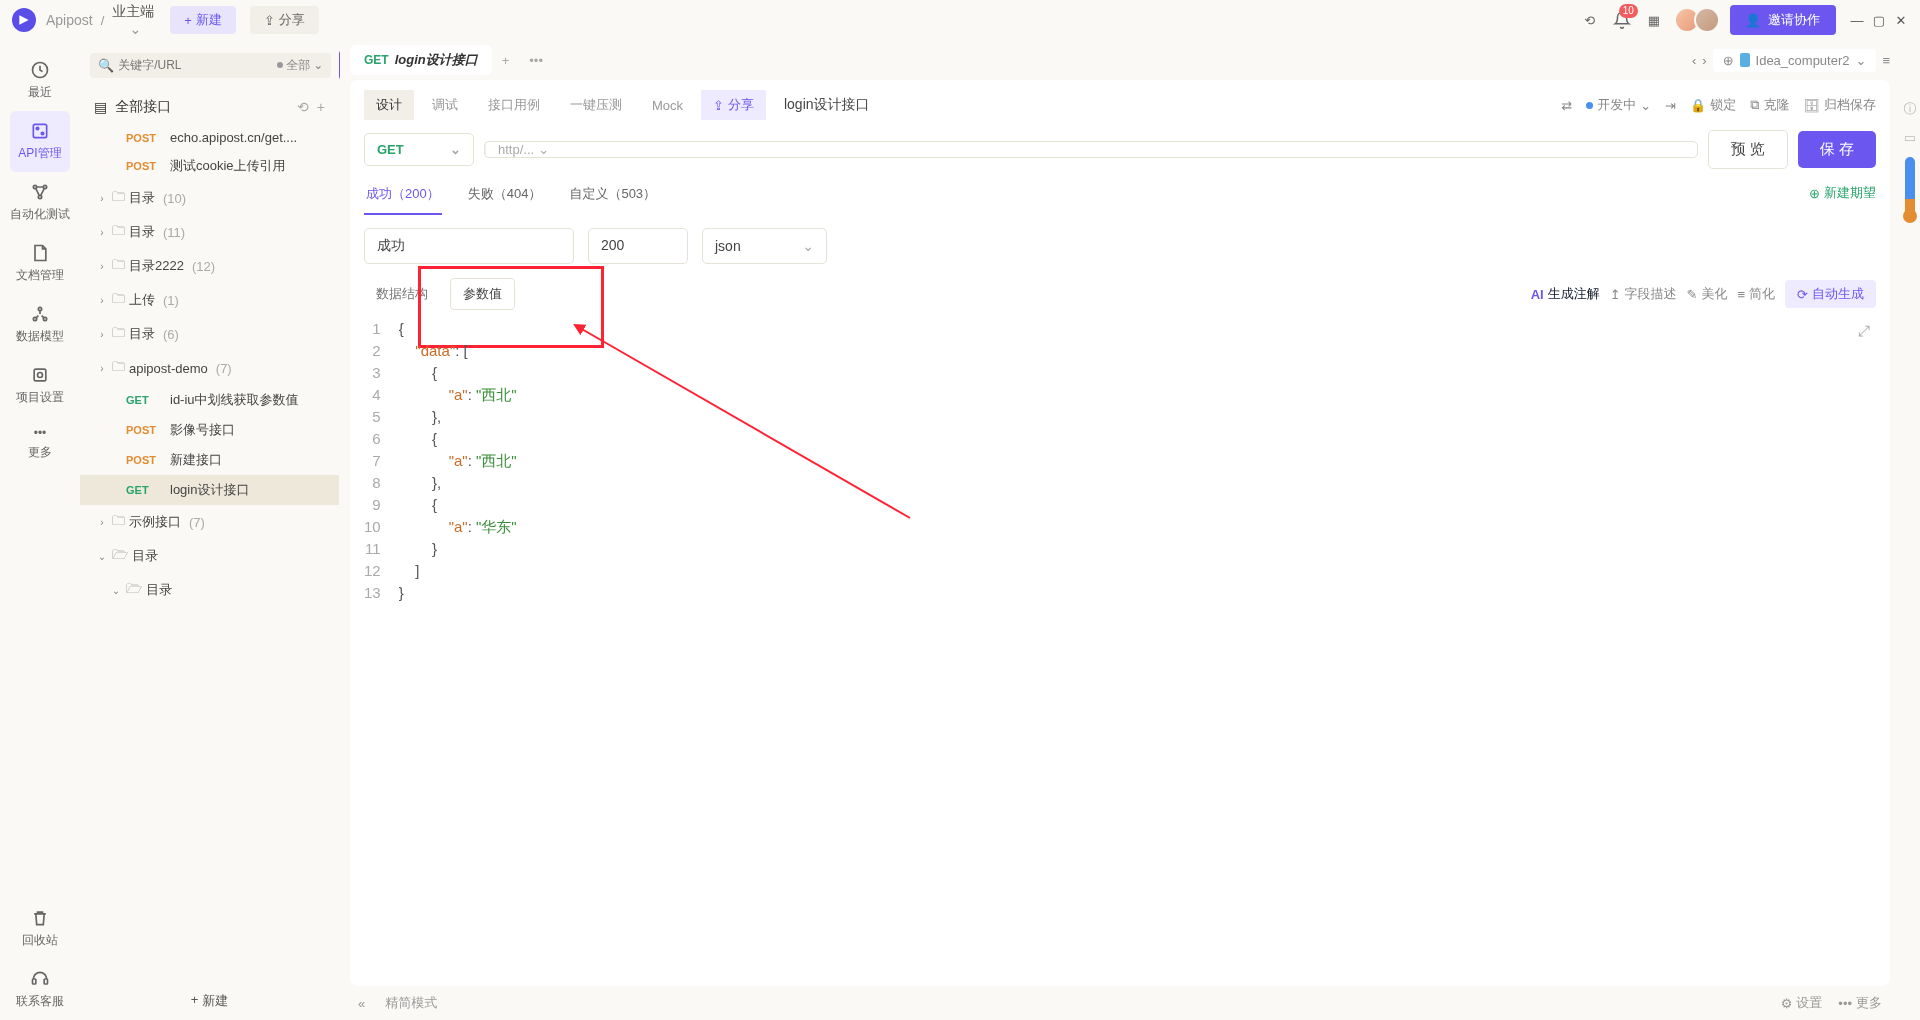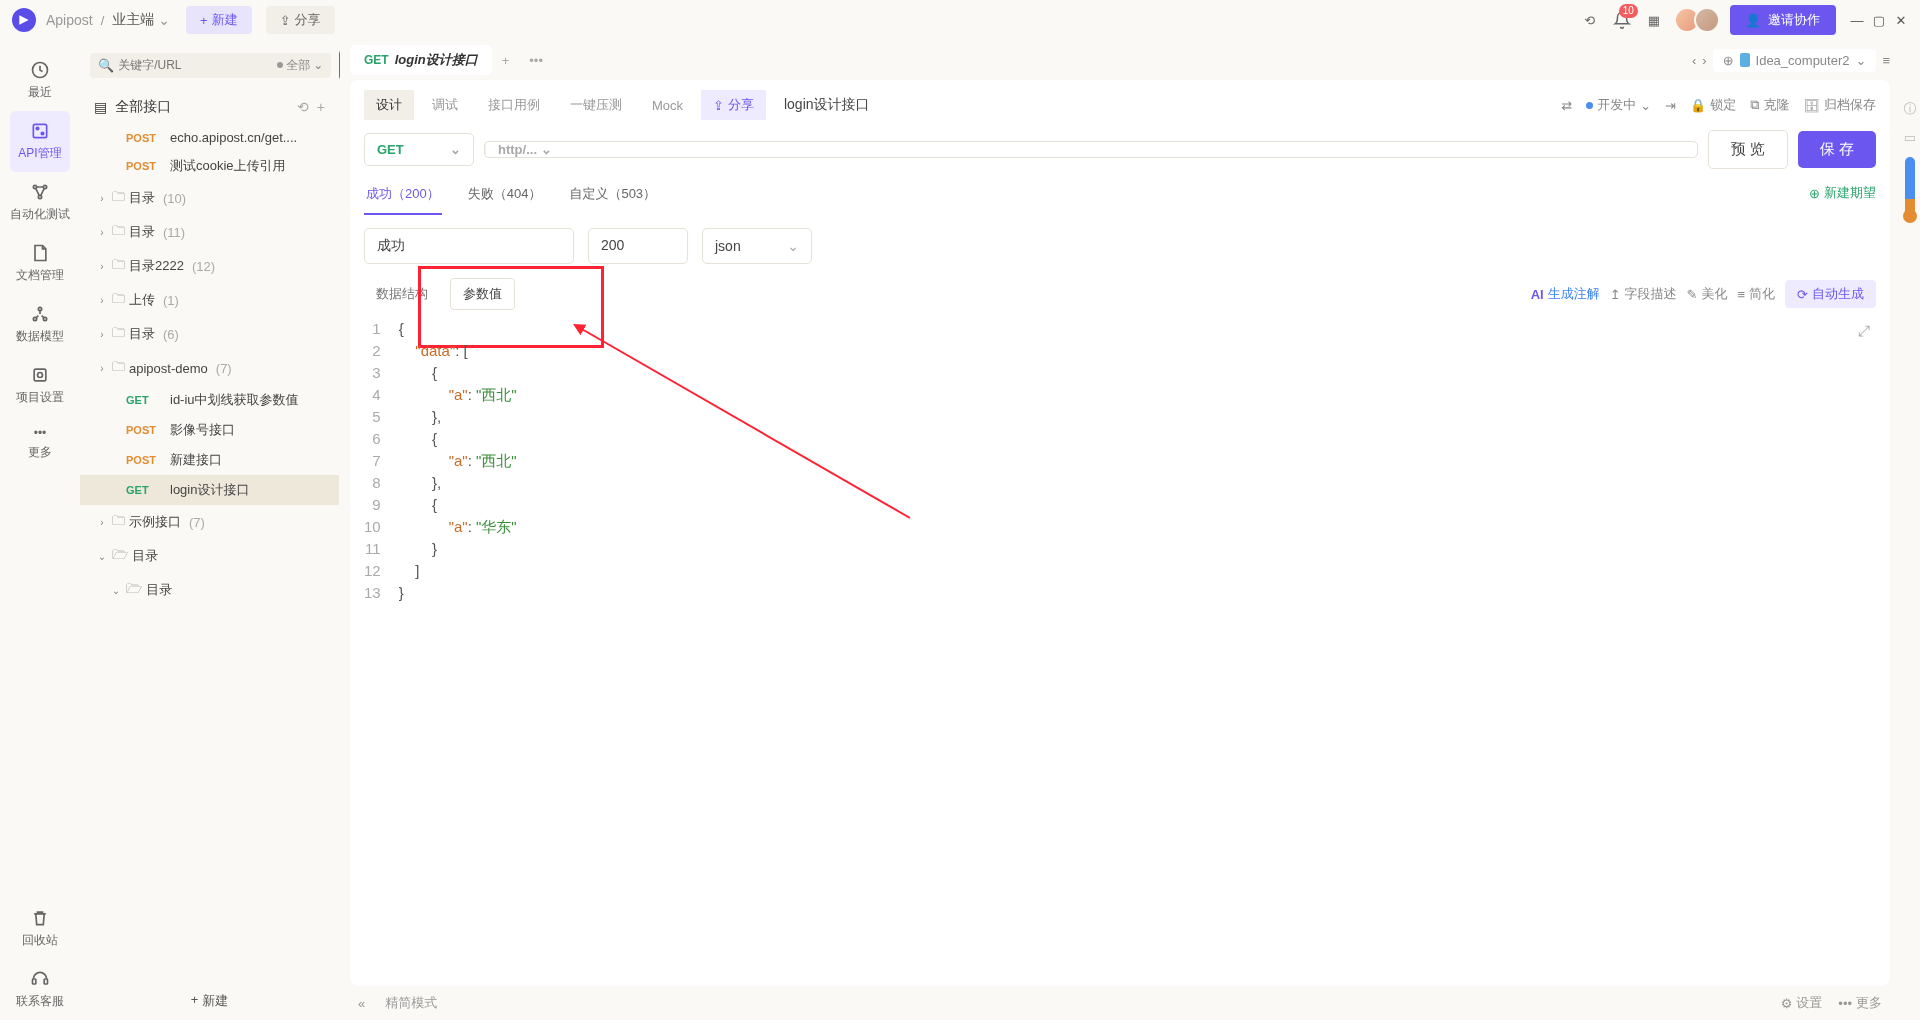--- a/index.html
+++ b/index.html
@@ -3,21 +3,21 @@
 <meta charset="utf-8">
 <style>
 * { box-sizing: border-box; margin: 0; padding: 0; font-family: -apple-system, "PingFang SC", "Microsoft YaHei", sans-serif; }
 body { background: #faf9f6; color: #333; font-size: 13px; overflow: hidden; }
 .app { display: flex; flex-direction: column; width: 1920px; height: 1020px; }
 .titlebar { display: flex; align-items: center; height: 40px; padding: 0 12px; background: #faf9f6; }
 .logo { width: 24px; height: 24px; border-radius: 50%; background: #5b4ee8; display: flex; align-items: center; justify-content: center; margin-right: 10px; }
 .logo svg { width: 14px; height: 14px; }
 .brand { color: #999; font-size: 14px; }
 .divider-slash { margin: 0 8px; color: #999; }
-.workspace-sel { display: flex; align-items: center; color: #555; font-size: 14px; cursor: pointer; }
+.workspace-sel { display: flex; align-items: center; color: #555; font-size: 14px; cursor: pointer; flex-direction: column; }
 .workspace-sel .chev { margin-left: 4px; color: #999; }
 .btn-new { margin-left: 16px; background: #e8e4fb; color: #6b57f0; border: none; border-radius: 4px; padding: 5px 14px; font-size: 13px; cursor: pointer; display: flex; align-items: center; gap: 4px; }
 .btn-share-top { margin-left: 14px; background: #f2efe8; color: #666; border: none; border-radius: 4px; padding: 5px 14px; font-size: 13px; cursor: pointer; display: flex; align-items: center; gap: 4px; }
 .titlebar-spacer { flex: 1; }
 .tb-icon { width: 32px; height: 32px; display: flex; align-items: center; justify-content: center; cursor: pointer; color: #666; position: relative; }
 .badge { position: absolute; top: 0; right: 0; background: #f25c5c; color: #fff; border-radius: 8px; font-size: 10px; padding: 0 4px; min-width: 16px; text-align: center; line-height: 14px; }
 .avatars { display: flex; margin: 0 10px; }
 .avatar { width: 26px; height: 26px; border-radius: 50%; margin-left: -6px; border: 2px solid #faf9f6; }
 .avatar.a1 { background: linear-gradient(135deg,#f7c6a5,#e69a7b); }
 .avatar.a2 { background: linear-gradient(135deg,#d6b8a5,#c4997d); }
@@ -73,35 +73,35 @@
 .subtabs .sp { flex: 1; }
 .rs-icons { display: flex; align-items: center; gap: 14px; color: #888; }
 .rs-icons .item { display: flex; align-items: center; gap: 4px; cursor: pointer; }
 .status-dev { display: flex; align-items: center; gap: 4px; }
 .status-dev .dot { width: 7px; height: 7px; border-radius: 50%; background: #4a8ef0; }
 
 .req-row { display: flex; align-items: center; padding: 0 14px; gap: 10px; }
 .method-sel { display: flex; align-items: center; width: 110px; border: 1px solid #e7e2d6; border-radius: 5px; padding: 8px 12px; color: #29a36a; font-weight: 600; cursor: pointer; justify-content: space-between; }
 .url-box { flex: 1; border: 1px solid #e7e2d6; border-radius: 5px; display: flex; align-items: center; }
 .url-box input { flex: 1; border: none; padding: 9px 12px; font-size: 14px; outline: none; color: #555; }
-.url-box .scheme { padding: 0 12px; color: #aaa; display: flex; align-items: center; gap: 4px; border-left: 1px solid #eee; height: 100%; font-weight: bold; }
+.url-box .scheme { padding: 0 12px; color: #aaa; display: flex; align-items: center; gap: 4px; border-left: 1px solid #eee; height: 100%; }
 .btn-preview { border: 1px solid #e7e2d6; background: #fff; border-radius: 5px; padding: 9px 22px; font-size: 15px; color: #444; cursor: pointer; }
 .btn-save { background: #6b57f0; color: #fff; border: none; border-radius: 5px; padding: 9px 22px; font-size: 15px; cursor: pointer; }
 
 .resp-tabs { display: flex; align-items: center; padding: 10px 14px 0; gap: 24px; border-bottom: 1px solid transparent; }
 .resp-tab { padding: 6px 2px 10px; color: #666; cursor: pointer; border-bottom: 2px solid transparent; }
 .resp-tab.active { color: #6b57f0; border-bottom-color: #6b57f0; }
 .resp-tabs .sp { flex: 1; }
 .new-expect { color: #29a36a; display: flex; align-items: center; gap: 4px; cursor: pointer; padding-bottom: 8px;}
 
 .field-row { display: flex; gap: 14px; padding: 12px 14px 6px; }
 .fld { border: 1px solid #e7e2d6; border-radius: 5px; padding: 8px 12px; font-size: 14px; color: #444; }
 .fld.w1 { width: 210px; }
 .fld.w2 { width: 100px; }
-.fld.w3 { width: 110px; display: flex; align-items: center; justify-content: space-between; }
+.fld.w3 { width: 125px; display: flex; align-items: center; justify-content: space-between; }
 
 .toolbar2 { display: flex; align-items: center; padding: 8px 14px; gap: 10px; position: relative; }
 .tb2-tab { padding: 6px 12px; color: #737373; font-size: 13px; cursor: pointer; border-radius: 4px; }
 .tb2-tab.hl { background: #fff; border: 1px solid #e7e2d6; color: #444; }
 .tb2-sp { flex: 1; }
 .tb2-act { display: flex; align-items: center; gap: 4px; color: #888; cursor: pointer; font-size: 13px; }
 .tb2-act.ai { color: #6b57f0; }
 .tb2-act.gen { background: #eeeaff; color: #6b57f0; padding: 5px 12px; border-radius: 4px; }
 .redbox { position: absolute; left: 68px; top: -4px; width: 186px; height: 82px; border: 3px solid #f23; pointer-events: none; }
 
@@ -443,21 +443,21 @@
             <span style="color:#aaa">⌄</span>
           </div>
         </div>
 
         <div class="toolbar2">
           <div class="tb2-tab">数据结构</div>
           <div class="tb2-tab hl">参数值</div>
           <span class="tb2-sp"></span>
           <div class="tb2-act ai">
             <span style="font-weight:700">AI</span>
-            <span style="color:#3b82f6">生成注解</span>
+            <span style="color:#0f172a">生成注解</span>
           </div>
           <div class="tb2-act">
             <span>↥</span>
             <span>字段描述</span>
           </div>
           <div class="tb2-act">
             <span>✎</span>
             <span>美化</span>
           </div>
           <div class="tb2-act">

